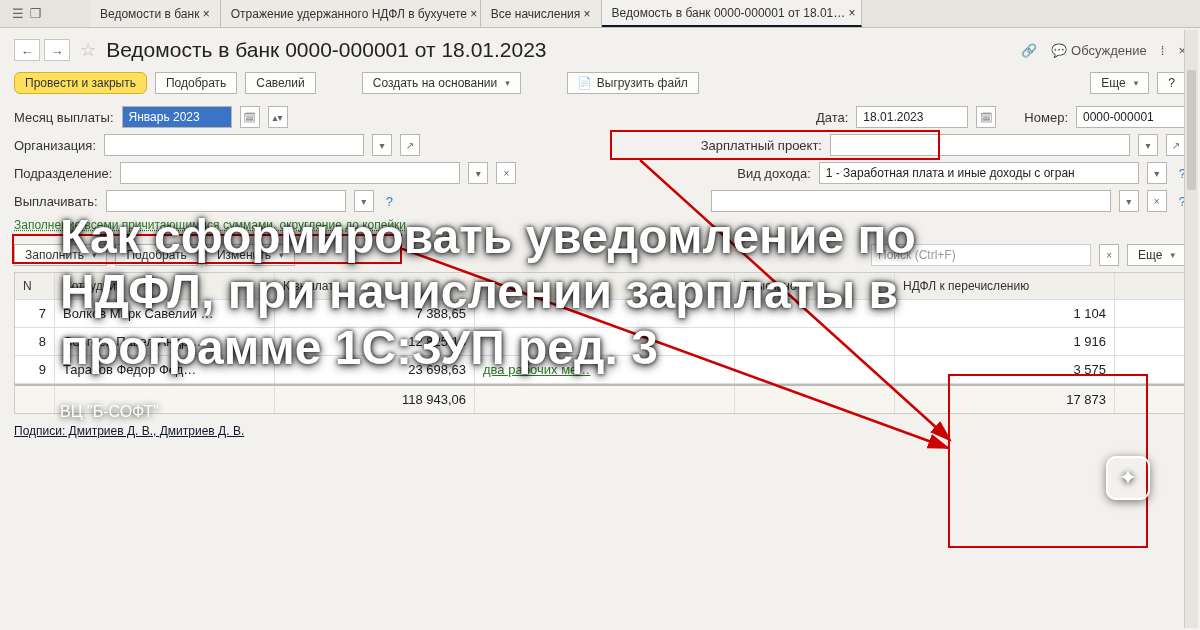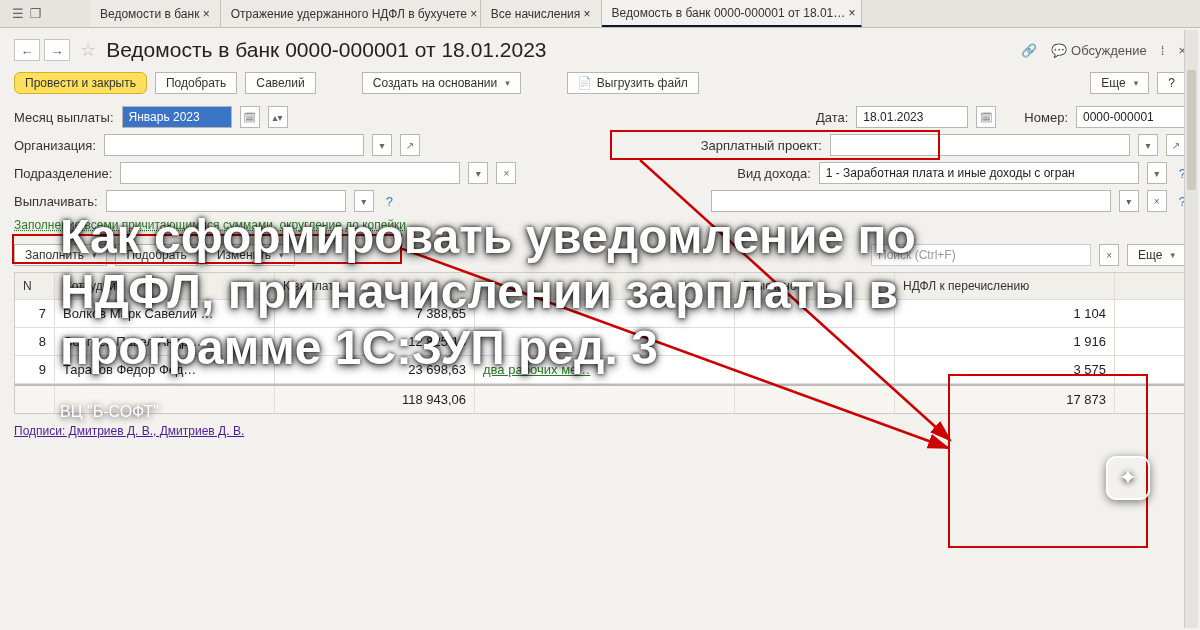--- a/index.html
+++ b/index.html
@@ -86,21 +86,21 @@
   display: grid;
   grid-template-columns: 40px 220px 200px 260px 160px 220px;
   border-bottom: 1px solid #ddd;
 }
 .thead { background: #f1efe9; font-size: 12px; color: #333; }
 .th, .td { padding: 6px 8px; border-right: 1px solid #e0ded7; }
 .td.num { text-align: right; }
 .tfoot { display: grid; grid-template-columns: 40px 220px 200px 260px 160px 220px;
   background: #f7f5ef; font-weight: 400; border-top: 2px solid #bbb; }
 .link2 { color: #2a7a2a; text-decoration: underline; }
-.footer-sign { padding: 10px 14px; color: #4c1d95; text-decoration: underline; font-size: 12px; }
+.footer-sign { padding: 10px 14px; color: #0f172a; text-decoration: underline; font-size: 12px; }
 .redbox { position: absolute; border: 2px solid #cc0000; pointer-events: none; }
 .scrollbar { position: absolute; right: 2px; top: 30px; bottom: 2px; width: 14px;
   background: #e6e4de; border-left: 1px solid #ccc; }
 .thumb { position: absolute; left: 2px; right: 2px; top: 40px; height: 120px;
   background: #ccc9c1; border-radius: 2px; }
 
 .overlay {
   position: absolute; left: 0; top: 0; right: 0; bottom: 0;
   display: flex; flex-direction: column; justify-content: center;
   padding: 0 60px;

